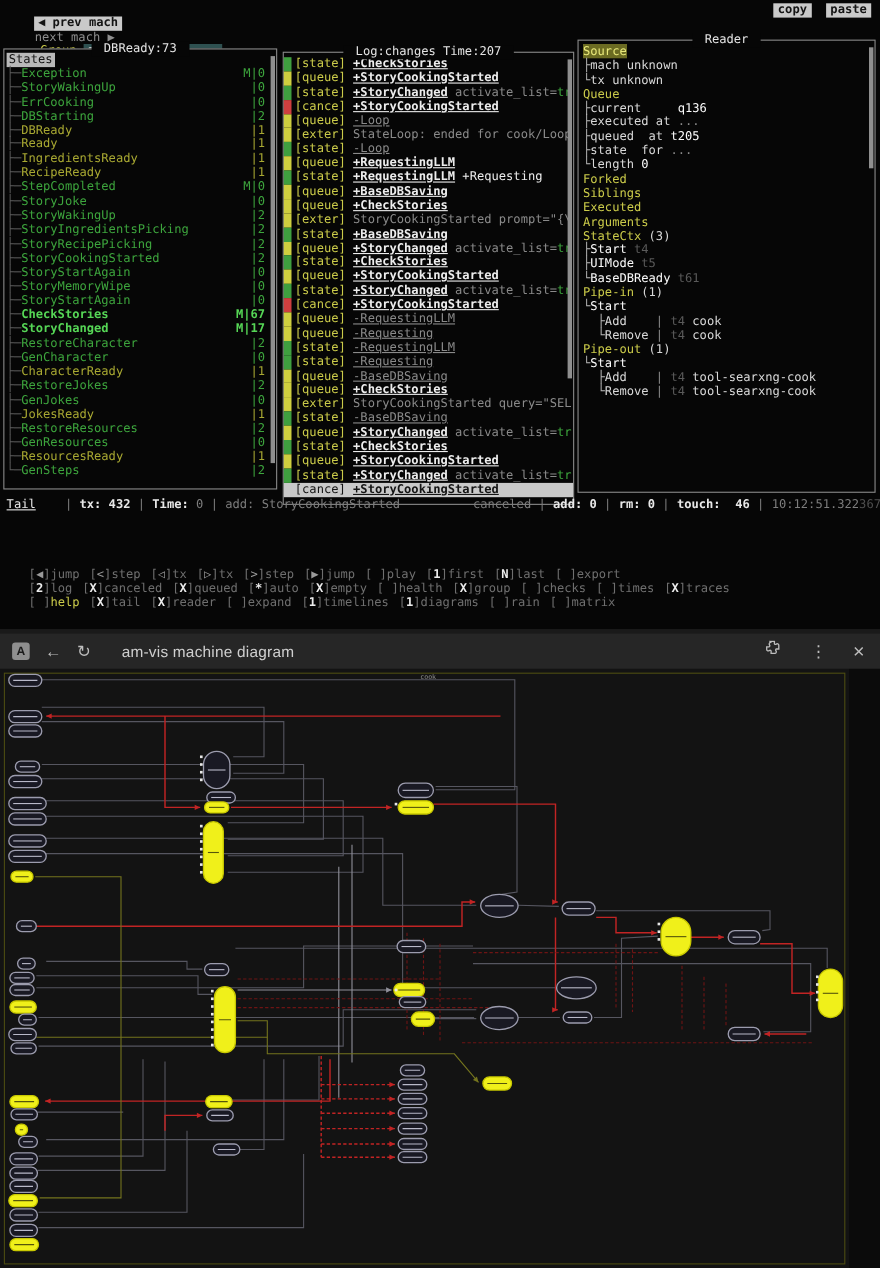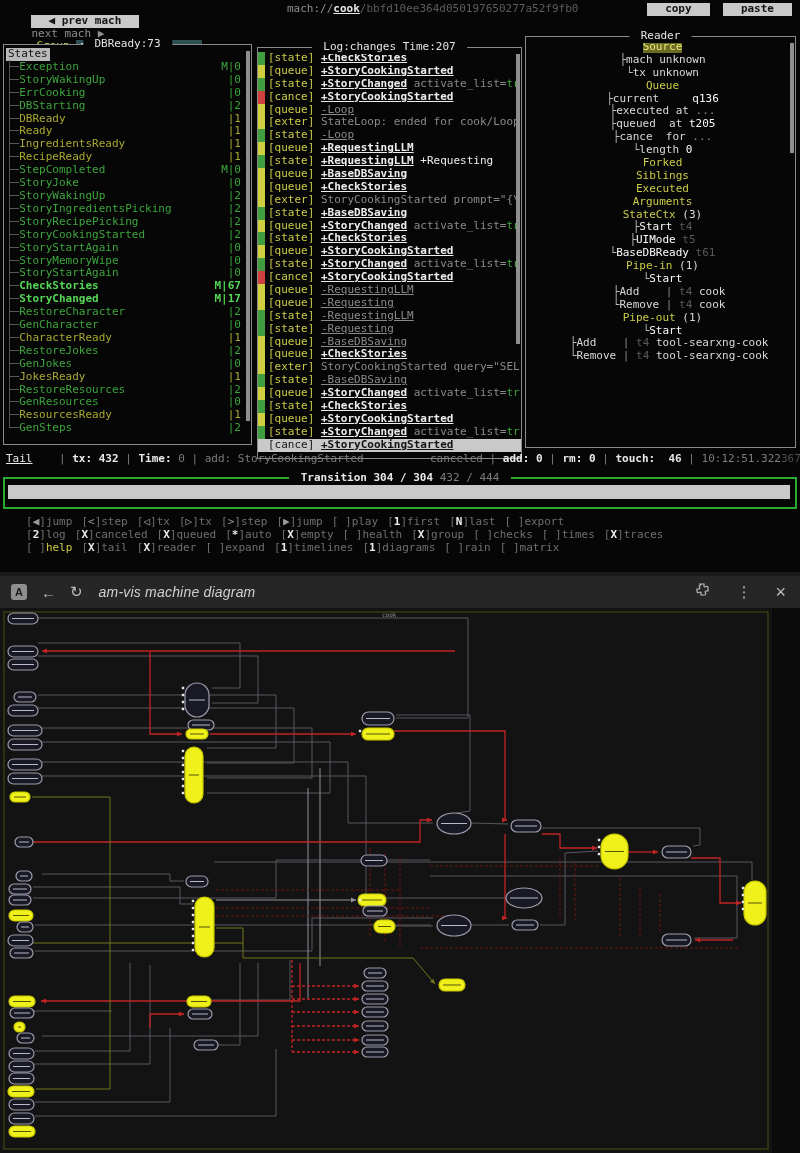--- a/index.html
+++ b/index.html
@@ -1,20 +1,20 @@
 <!DOCTYPE html>
 <html><head>
 <meta charset="utf-8">
 <style>
   html,body{margin:0;padding:0;background:#000;}
   body{width:800px;height:1153px;overflow:hidden;font-family:"DejaVu Sans Mono",monospace;}
   
   .tui{position:absolute;left:0;top:0;width:800px;height:572px;background:#060606;font-size:11px;line-height:12.9px;color:#c9c9c9;}
   .topbar{position:absolute;left:0;top:2px;width:100%;height:16px;white-space:pre;}
-  .btn{display:inline-block;background:#c9c9c9;color:#141414;padding:0 18px;font-weight:bold;}
+  .btn{display:inline-block;background:#c9c9c9;color:#141414;padding:0 4px;font-weight:bold;}
   .ghostbtn{display:inline-block;color:#8f8f8f;padding:0 5px;}
   .url{position:absolute;left:287px;top:1px;white-space:pre;}
   .url .scheme{color:#8f8f8f}.url .host{color:#e8e8e8;font-weight:bold;text-decoration:underline}.url .path{color:#5d5d5d}
   .copypaste{position:absolute;top:1px;right:8px}
   .grouprow{position:absolute;left:10px;top:27px;white-space:pre;}
   .grouplabel{color:#cbcb4a;}
   .groupinput{display:inline-block;background:#2e5050;color:#e9e9e9;width:118px;padding:0 4px;margin-left:6px;}
   .panel{position:absolute;border:1px solid #8a8a8a;background:#060606;}
   .ptitle{position:absolute;top:-7px;left:50%;transform:translateX(-50%);background:#060606;padding:0 5px;color:#e4e4e4;white-space:pre;}
   #leftPanel{left:3px;top:44px;width:247px;height:399px;}
@@ -28,53 +28,52 @@
   .scroll{position:absolute;width:4px;background:#8f8f8f;}
   .logrow{display:flex;white-space:pre;height:12.9px;}
   .logrow .mk{width:7px;flex:none;margin-right:3px}
   .mk-g{background:#3f9f3f}.mk-y{background:#cfcf3f}.mk-r{background:#cf3f3f}.mk-n{background:transparent}
   .tag{color:#cbcb4a}
   .lg-add{color:#ededed;font-weight:bold;text-decoration:underline}
   .lg-rm{color:#8a8a8a;text-decoration:underline}
   .lg-dim{color:#8a8a8a}.lg-plain{color:#ededed}.lg-green{color:#3da53d}
   .logrow.sel{background:#c9c9c9}
   .logrow.sel .tag,.logrow.sel span{color:#141414 !important}
-  .readrow{white-space:pre;height:12.9px;text-align:center;}
+  .readrow{white-space:pre;height:12.9px;}
   .r-hdr{color:#cbcb4a}.r-sel{background:#6b6b22;color:#e8e87a}.r-tree{color:#b9b9b9}
   .r-b{color:#fbfbfb;font-weight:normal}.r-w{color:#d9d9d9}.r-d{color:#8a8a8a}.r-dd{color:#5a5a5a}
   .statusline{position:absolute;left:6px;top:453px;white-space:pre;}
   .st-w{color:#e8e8e8;font-weight:bold}.st-d{color:#7d7d7d}.st-dd{color:#4f4f4f}
   .st-u{color:#e8e8e8;text-decoration:underline}
   .progress{position:absolute;left:3px;top:477px;width:790px;height:28px;border:2px solid #2dab2d;}
   .progress .ptitle{color:#e8e8e8}
   .pbar{position:absolute;left:3px;top:6px;height:14px;width:99%;background:#c9c9c9;}
   .shortcuts{position:absolute;left:6px;top:516px;white-space:pre;}
   .scrow{height:13px;margin-left:20px;}
   .sc-br{color:#6f6f6f}.sc-k{color:#ededed;font-weight:bold}.sc-kd{color:#9a9a9a}
   .sc-l{color:#6f6f6f}.sc-ly{color:#cbcb4a}
   .sc-item{margin-right:9px}
   
   .chrome{position:absolute;left:0;top:572px;width:800px;height:36px;background:#262626;border-top:4px solid #1a1a1a;font-family:"Liberation Sans",sans-serif;}
   .chrome .row{display:flex;align-items:center;height:32px;}
   .favbox{width:16px;height:16px;margin-left:11px;background:#8f8f8f;color:#1b1b1b;border-radius:3px;font-size:11px;font-weight:bold;display:flex;align-items:center;justify-content:center;}
   .navic{color:#bdbdbd;font-size:15px;margin-left:14px;}
-  .pgtitle{color:#cfcfcf;font-size:14px;margin-left:16px;letter-spacing:.2px;font-style:italic;}
+  .pgtitle{color:#cfcfcf;font-size:14px;margin-left:28px;letter-spacing:.2px;}
   .rightic{margin-left:auto;display:flex;align-items:center;}
   .rightic .navic{margin-left:0;margin-right:22px}
   
   .diagram{position:absolute;left:0;top:608px;width:800px;height:545px;background:#131313;}
 </style>
 </head>
 <body>
 
 <div class="tui">
   <div class="topbar">
     <span style="margin-left:4px" class="btn">◀ prev mach</span>
     <span class="ghostbtn">next mach ▶</span>
-    <span class="url"><span class="scheme">mach://</span><span class="host">cook</span><span class="path">/bbfd10ee364d050197650277a52f9fb0</span></span>
     <span class="copypaste"><span class="btn">copy</span>&nbsp;&nbsp;<span class="btn">paste</span></span>
   </div>
 
   <div class="grouprow">
     <span class="grouplabel">Group</span><span class="groupinput">all</span>
   </div>
 
   <div class="panel" id="leftPanel">
     <div class="ptitle"> DBReady:73 </div>
     <div class="stateshdr">States</div>
@@ -153,21 +152,21 @@
   <div class="panel" id="readerPanel">
     <div class="ptitle"> Reader </div>
     <div id="readerList" style="padding:4px 0 0 4px">
         <div class="readrow"><span class="r-sel">Source</span></div>
         <div class="readrow"><span class="r-tree">├</span><span class="r-w">mach unknown</span></div>
         <div class="readrow"><span class="r-tree">└</span><span class="r-w">tx unknown</span></div>
         <div class="readrow"><span class="r-hdr">Queue</span></div>
         <div class="readrow"><span class="r-tree">├</span><span class="r-w">current     </span><span class="r-b">q136</span></div>
         <div class="readrow"><span class="r-tree">├</span><span class="r-w">executed at </span><span class="r-d">...</span></div>
         <div class="readrow"><span class="r-tree">├</span><span class="r-w">queued  at </span><span class="r-b">t205</span></div>
-        <div class="readrow"><span class="r-tree">├</span><span class="r-w">cance  for </span><span class="r-d">...</span></div>
+        <div class="readrow"><span class="r-tree">├</span><span class="r-w">state  for </span><span class="r-d">...</span></div>
         <div class="readrow"><span class="r-tree">└</span><span class="r-w">length </span><span class="r-b">0</span></div>
         <div class="readrow"><span class="r-hdr">Forked</span></div>
         <div class="readrow"><span class="r-hdr">Siblings</span></div>
         <div class="readrow"><span class="r-hdr">Executed</span></div>
         <div class="readrow"><span class="r-hdr">Arguments</span></div>
         <div class="readrow"><span class="r-hdr">StateCtx</span><span class="r-w"> (3)</span></div>
         <div class="readrow"><span class="r-tree">├</span><span class="r-b">Start</span><span class="r-dd"> t4</span></div>
         <div class="readrow"><span class="r-tree">├</span><span class="r-b">UIMode</span><span class="r-dd"> t5</span></div>
         <div class="readrow"><span class="r-tree">└</span><span class="r-b">BaseDBReady</span><span class="r-dd"> t61</span></div>
         <div class="readrow"><span class="r-hdr">Pipe-in</span><span class="r-w"> (1)</span></div>
@@ -177,24 +176,20 @@
         <div class="readrow"><span class="r-hdr">Pipe-out</span><span class="r-w"> (1)</span></div>
         <div class="readrow"><span class="r-tree">└</span><span class="r-b">Start</span></div>
         <div class="readrow"><span class="r-tree">  ├</span><span class="r-w">Add</span><span class="r-d">    | </span><span class="r-dd">t4 </span><span class="r-w">tool-searxng-cook</span></div>
         <div class="readrow"><span class="r-tree">  └</span><span class="r-w">Remove</span><span class="r-d"> | </span><span class="r-dd">t4 </span><span class="r-w">tool-searxng-cook</span></div>
       </div>
     <div class="scroll" style="right:1px;top:6px;height:110px"></div>
   </div>
 
   <div class="statusline" id="statusLine"><span class="st-u">Tail</span><span class="st-d">    | </span><span class="st-w">tx: 432</span><span class="st-d"> | </span><span class="st-w">Time: </span><span class="st-d">0</span><span class="st-d"> | </span><span class="st-d">add: StoryCookingStarted</span><span class="st-d">          canceled</span><span class="st-d"> | </span><span class="st-w">add: 0</span><span class="st-d"> | </span><span class="st-w">rm: 0</span><span class="st-d"> | </span><span class="st-w">touch:  46</span><span class="st-d"> | </span><span class="st-d">10:12:51.322</span><span class="st-dd">367473</span></div>
 
-  <div class="progress">
-    <div class="ptitle"><span class="st-w"> Transition 304 / 304 </span><span class="st-d">432 / 444 </span></div>
-    <div class="pbar" id="pbarFill" style="width: 99%;"></div>
-  </div>
 
   <div class="shortcuts" id="shortcutRows"><div class="scrow"><span class="sc-item"><span class="sc-br">[</span><span class="sc-kd">◀</span><span class="sc-br">]</span><span class="sc-l">jump</span></span><span class="sc-item"><span class="sc-br">[</span><span class="sc-kd">&lt;</span><span class="sc-br">]</span><span class="sc-l">step</span></span><span class="sc-item"><span class="sc-br">[</span><span class="sc-kd">◁</span><span class="sc-br">]</span><span class="sc-l">tx</span></span><span class="sc-item"><span class="sc-br">[</span><span class="sc-kd">▷</span><span class="sc-br">]</span><span class="sc-l">tx</span></span><span class="sc-item"><span class="sc-br">[</span><span class="sc-kd">&gt;</span><span class="sc-br">]</span><span class="sc-l">step</span></span><span class="sc-item"><span class="sc-br">[</span><span class="sc-kd">▶</span><span class="sc-br">]</span><span class="sc-l">jump</span></span><span class="sc-item"><span class="sc-br">[</span><span class="sc-kd"> </span><span class="sc-br">]</span><span class="sc-l">play</span></span><span class="sc-item"><span class="sc-br">[</span><span class="sc-k">1</span><span class="sc-br">]</span><span class="sc-l">first</span></span><span class="sc-item"><span class="sc-br">[</span><span class="sc-k">N</span><span class="sc-br">]</span><span class="sc-l">last</span></span><span class="sc-item"><span class="sc-br">[</span><span class="sc-kd"> </span><span class="sc-br">]</span><span class="sc-l">export</span></span></div><div class="scrow"><span class="sc-item"><span class="sc-br">[</span><span class="sc-k">2</span><span class="sc-br">]</span><span class="sc-l">log</span></span><span class="sc-item"><span class="sc-br">[</span><span class="sc-k">X</span><span class="sc-br">]</span><span class="sc-l">canceled</span></span><span class="sc-item"><span class="sc-br">[</span><span class="sc-k">X</span><span class="sc-br">]</span><span class="sc-l">queued</span></span><span class="sc-item"><span class="sc-br">[</span><span class="sc-k">*</span><span class="sc-br">]</span><span class="sc-l">auto</span></span><span class="sc-item"><span class="sc-br">[</span><span class="sc-k">X</span><span class="sc-br">]</span><span class="sc-l">empty</span></span><span class="sc-item"><span class="sc-br">[</span><span class="sc-kd"> </span><span class="sc-br">]</span><span class="sc-l">health</span></span><span class="sc-item"><span class="sc-br">[</span><span class="sc-k">X</span><span class="sc-br">]</span><span class="sc-l">group</span></span><span class="sc-item"><span class="sc-br">[</span><span class="sc-kd"> </span><span class="sc-br">]</span><span class="sc-l">checks</span></span><span class="sc-item"><span class="sc-br">[</span><span class="sc-kd"> </span><span class="sc-br">]</span><span class="sc-l">times</span></span><span class="sc-item"><span class="sc-br">[</span><span class="sc-k">X</span><span class="sc-br">]</span><span class="sc-l">traces</span></span></div><div class="scrow"><span class="sc-item"><span class="sc-br">[</span><span class="sc-kd"> </span><span class="sc-br">]</span><span class="sc-ly">help</span></span><span class="sc-item"><span class="sc-br">[</span><span class="sc-k">X</span><span class="sc-br">]</span><span class="sc-l">tail</span></span><span class="sc-item"><span class="sc-br">[</span><span class="sc-k">X</span><span class="sc-br">]</span><span class="sc-l">reader</span></span><span class="sc-item"><span class="sc-br">[</span><span class="sc-kd"> </span><span class="sc-br">]</span><span class="sc-l">expand</span></span><span class="sc-item"><span class="sc-br">[</span><span class="sc-k">1</span><span class="sc-br">]</span><span class="sc-l">timelines</span></span><span class="sc-item"><span class="sc-br">[</span><span class="sc-k">1</span><span class="sc-br">]</span><span class="sc-l">diagrams</span></span><span class="sc-item"><span class="sc-br">[</span><span class="sc-kd"> </span><span class="sc-br">]</span><span class="sc-l">rain</span></span><span class="sc-item"><span class="sc-br">[</span><span class="sc-kd"> </span><span class="sc-br">]</span><span class="sc-l">matrix</span></span></div></div>
 </div>
 
 <div class="chrome">
   <div class="row">
     <div class="favbox">A</div>
     <span class="navic">←</span>
     <span class="navic">↻</span>
     <span class="pgtitle">am-vis machine diagram</span>

